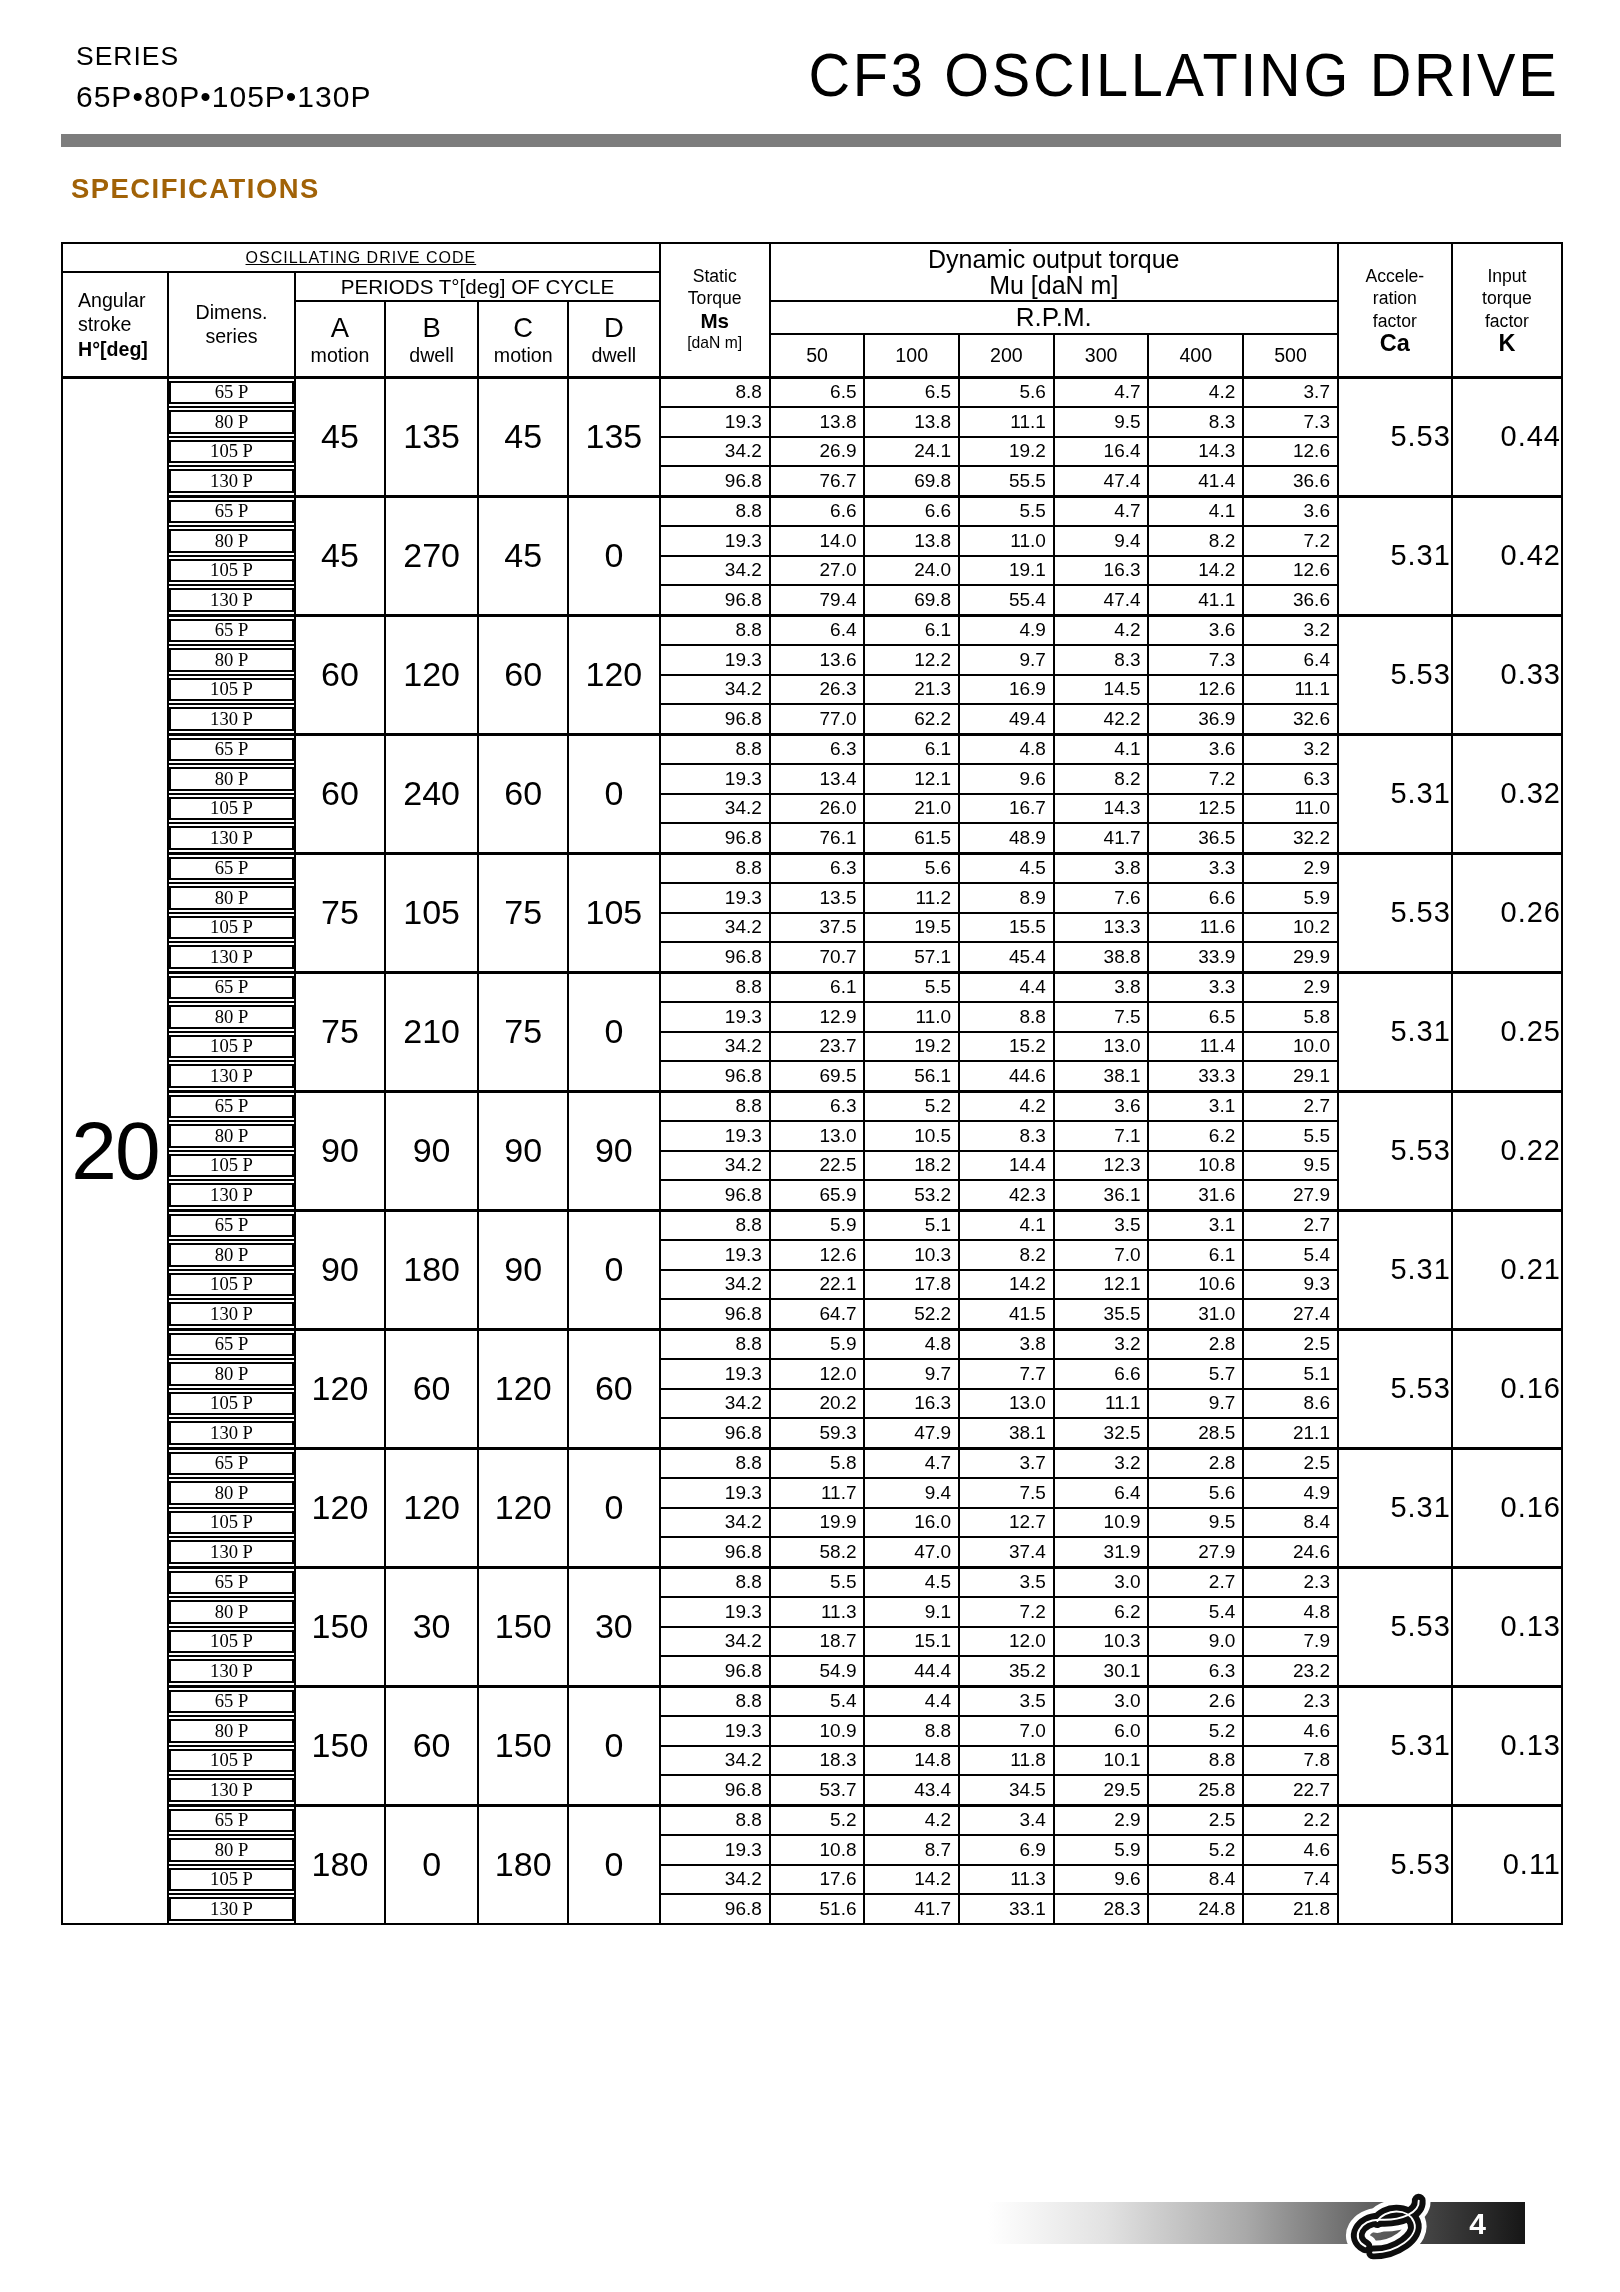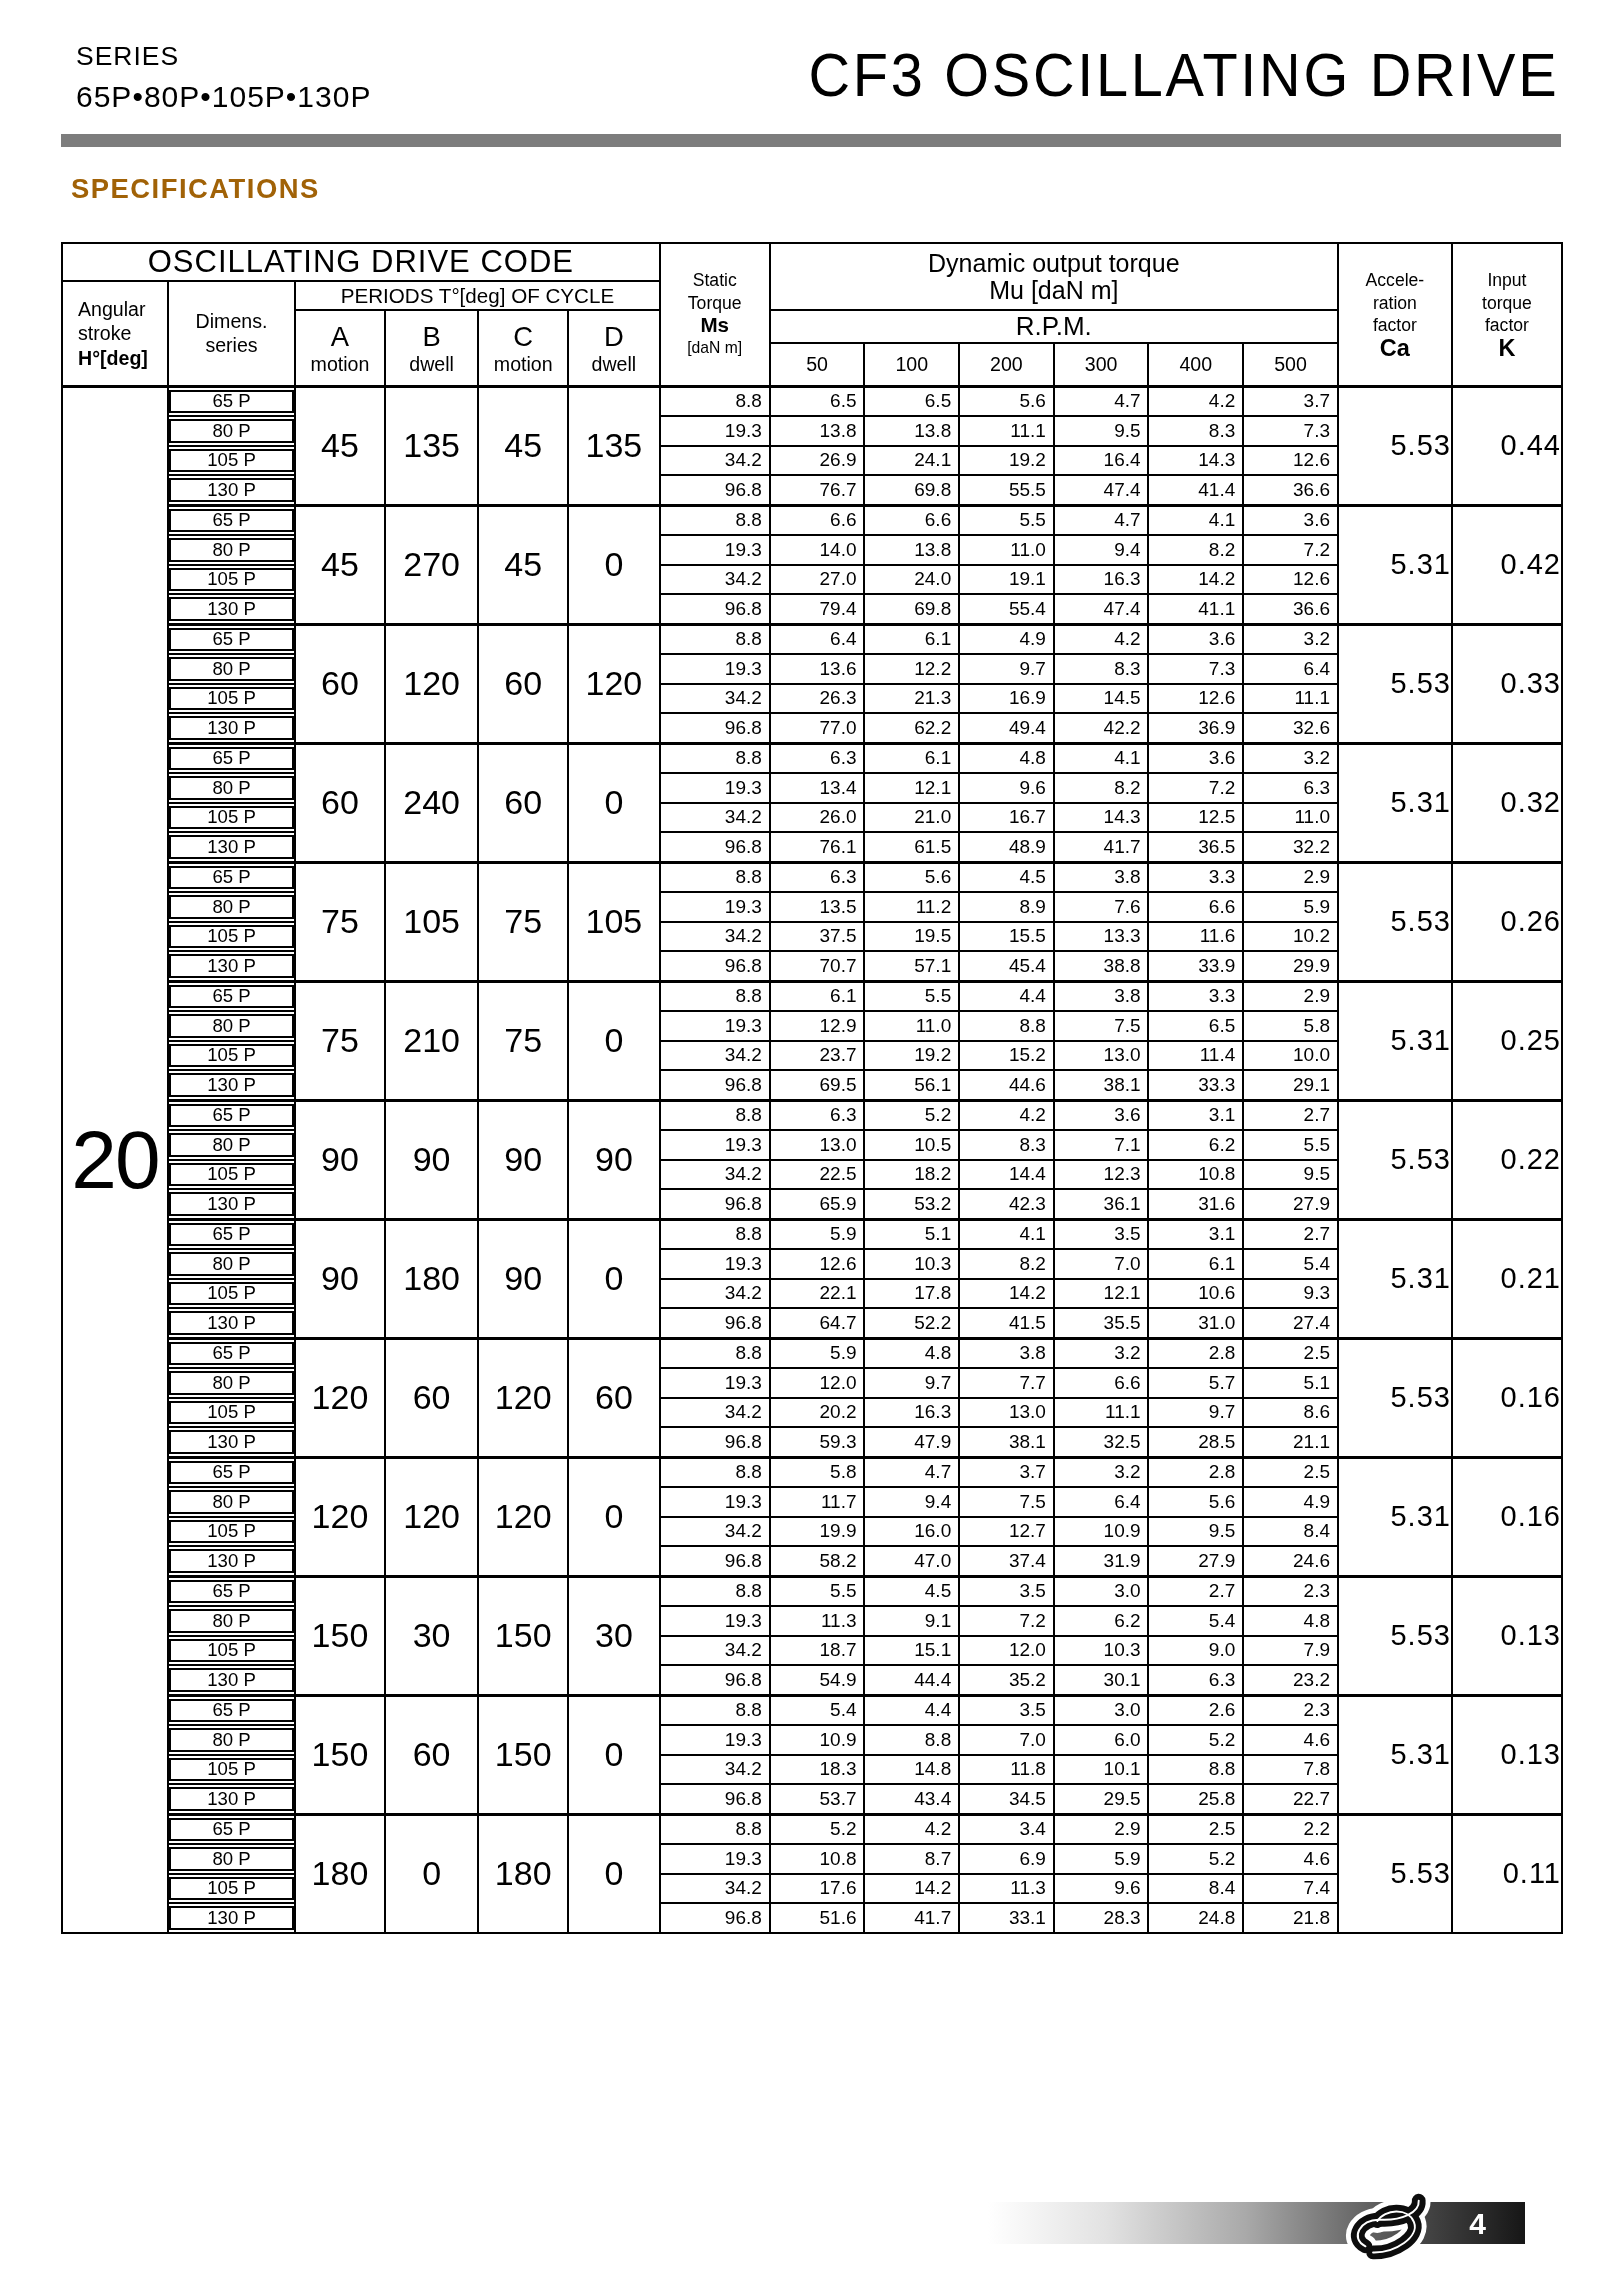--- a/index.html
+++ b/index.html
@@ -23,39 +23,39 @@
     position:absolute; left:61px; top:242px; width:1502px;
     border-collapse:collapse; table-layout:fixed; border:2.9px solid #000;
   }
   .spec th, .spec td { border:2px solid #000; font-weight:normal; overflow:hidden; }
   .spec thead th { text-align:center; vertical-align:middle; }
   tr.h1 { height:29px; } tr.h2 { height:29px; } tr.h3 { height:29px; } tr.h4 { height:43px; }
   tbody tr { height:29px; }
   tbody tr:first-child td { border-top:3.9px solid #000; }
   tbody tr.gstart td { border-top:3.9px solid #000; }
 
-  .drive-code { font-size:31px; letter-spacing:1px; }
+  .drive-code { font-size:16px; letter-spacing:1px;text-decoration:underline; }
   .ang-head { text-align:left !important; padding-left:15px; font-size:19.6px; line-height:24.5px; }
   .ang-head .bold { font-weight:bold; }
   .dim-head { font-size:19.6px; line-height:24.5px; }
   .periods-head { font-size:20.6px; }
   .period-col .letter { font-size:27.4px; line-height:33px; }
   .period-col .sub { font-size:19.6px; line-height:23.5px; }
   .ms-head { font-size:17.6px; line-height:22.5px; }
   .ms-head .msym { font-weight:bold; font-size:20.6px; }
   .ms-head .unit { font-size:15.7px; }
   .dyn-head { font-size:25px; line-height:26.5px; }
   .dyn-head .b { font-weight:normal;text-align:right; }
   .rpm-label { font-size:26px;margin-top:7px; }
   .rpm-num { font-size:19.6px; }
   .ca-head, .k-head { font-size:17.6px; line-height:22.5px; }
   .ca-head .sym, .k-head .sym { font-weight:bold; font-size:23.5px; }
 
   .stroke-cell { font-size:82px; text-align:center; vertical-align:middle; letter-spacing:-2px; }
-  .dim-cell { padding:2px 0; vertical-align:middle; }
+  .dim-cell { padding:2px 0; vertical-align:middle;font-family:Liberation Serif, serif; }
   .dimbox { border:2px solid #000; height:23.5px; display:flex; align-items:center; justify-content:center; font-size:18.6px; }
   .period-cell { font-size:34px; text-align:center; vertical-align:middle; }
   .ms-cell, .val-cell { font-size:19px; text-align:right; padding-right:6.9px; vertical-align:middle; }
   .ca-cell, .k-cell { font-size:29px; text-align:right; vertical-align:middle; letter-spacing:1px; }
 
   
   .footer-bar {
     position:absolute; left:988px; top:2202px; width:537px; height:42px;
     background:linear-gradient(to right,#ffffff 0%,#e2e2e2 22%,#a9a9a9 48%,#555555 75%,#161616 100%);
   }

